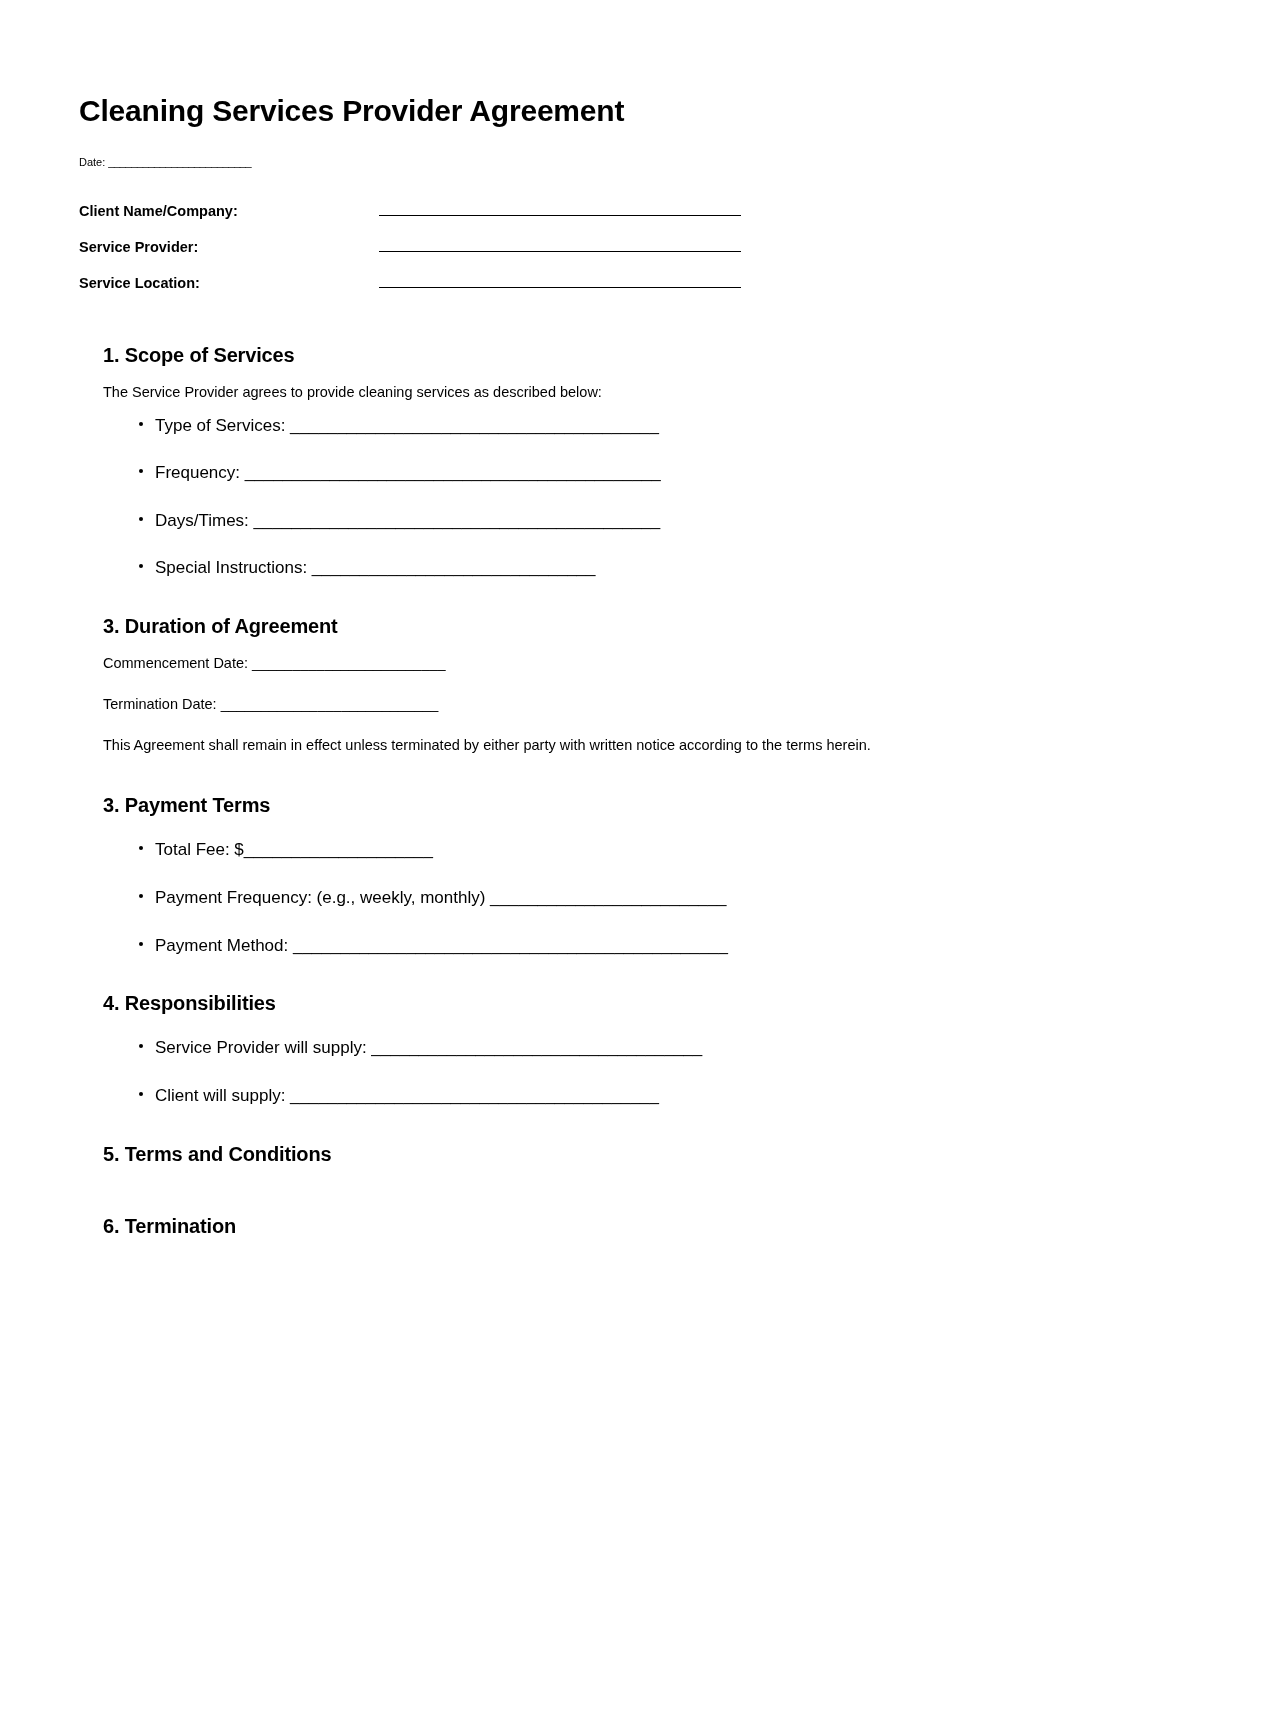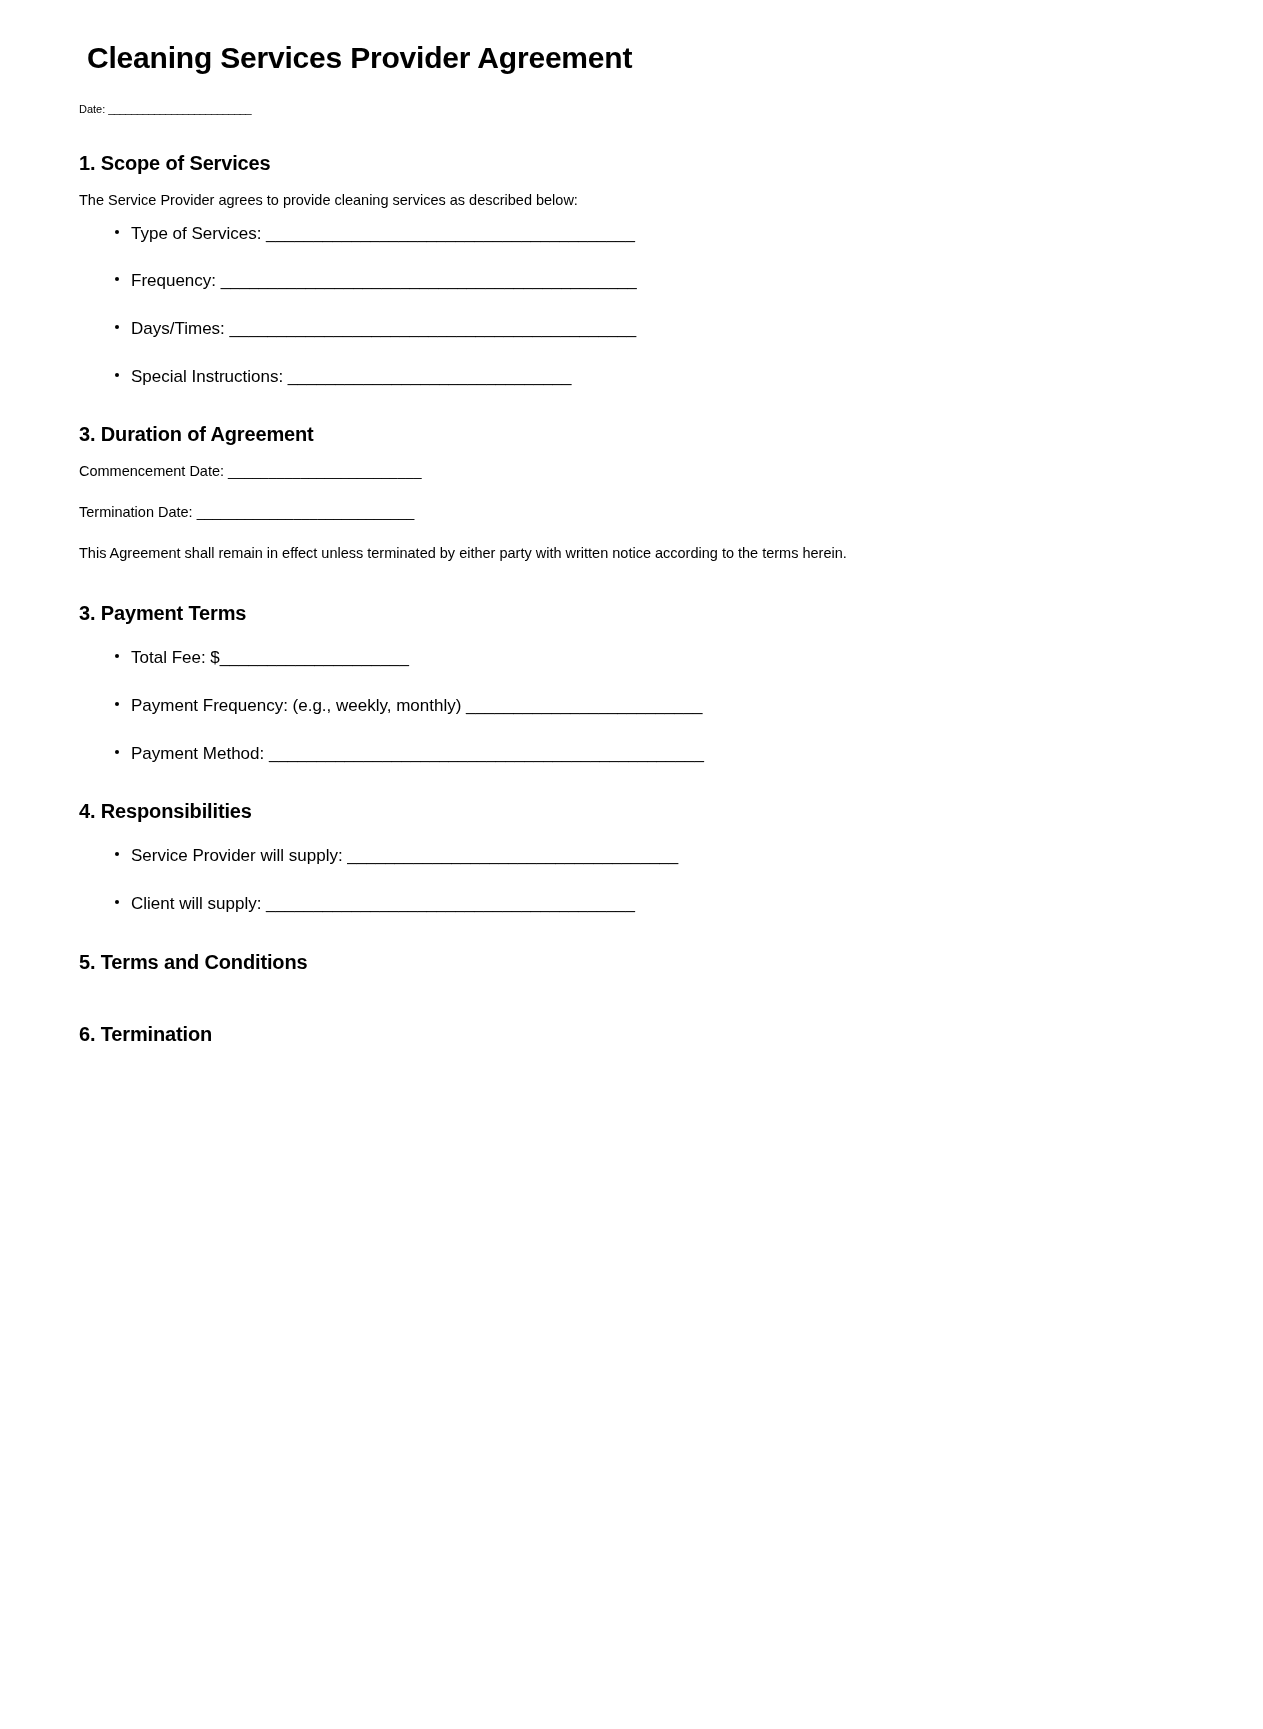--- a/index.html
+++ b/index.html
@@ -26,22 +26,22 @@
     left: 79px;
     top: 0;
     width: 1000px;
   }
 
   
   .doc-title {
     font-size: 30px;
     font-weight: bold;
     letter-spacing: -0.2px;
-    margin: 8px;
-    padding-top: 32px;
+    margin: 0;
+    padding-top: 93px;
     line-height: 1.18;
   }
 
   
   .date-line {
     font-size: 11px;
     margin-top: 26px;
     line-height: 1.5;
     white-space: pre;
   }
@@ -118,33 +118,52 @@
     left: 36px;
     top: 8px;
     width: 4px;
     height: 4px;
     background: #000;
     border-radius: 50%;
   }
 
   .section-block {
     margin-bottom: 0;
+    margin-left: 24px;
   }
   .pad-top-14 { padding-top: 14px; }
 </style>
 </head>
 <body>
 
 <div class="page">
   <div class="content">
 
     <h1 class="doc-title">Cleaning Services Provider Agreement</h1>
 
     <div class="date-line"><span>Date: </span><span class="blank">_________________________</span></div>
 
+    <div class="party-block">
+
+      <div class="party-row">
+        <div class="party-label">Client Name/Company:</div>
+        <div class="party-rule"></div>
+      </div>
+
+      <div class="party-row">
+        <div class="party-label">Service Provider:</div>
+        <div class="party-rule"></div>
+      </div>
+
+      <div class="party-row">
+        <div class="party-label">Service Location:</div>
+        <div class="party-rule"></div>
+      </div>
+
+    </div>
 
     <div class="section-block">
       <h2 class="section-heading">1. Scope of Services</h2>
       <p class="body-text">The Service Provider agrees to provide cleaning services as described below:</p>
       <ul class="bullets pad-top-14">
         <li>Type of Services: _______________________________________</li>
         <li>Frequency: ____________________________________________</li>
         <li>Days/Times: ___________________________________________</li>
         <li>Special Instructions: ______________________________</li>
       </ul>

